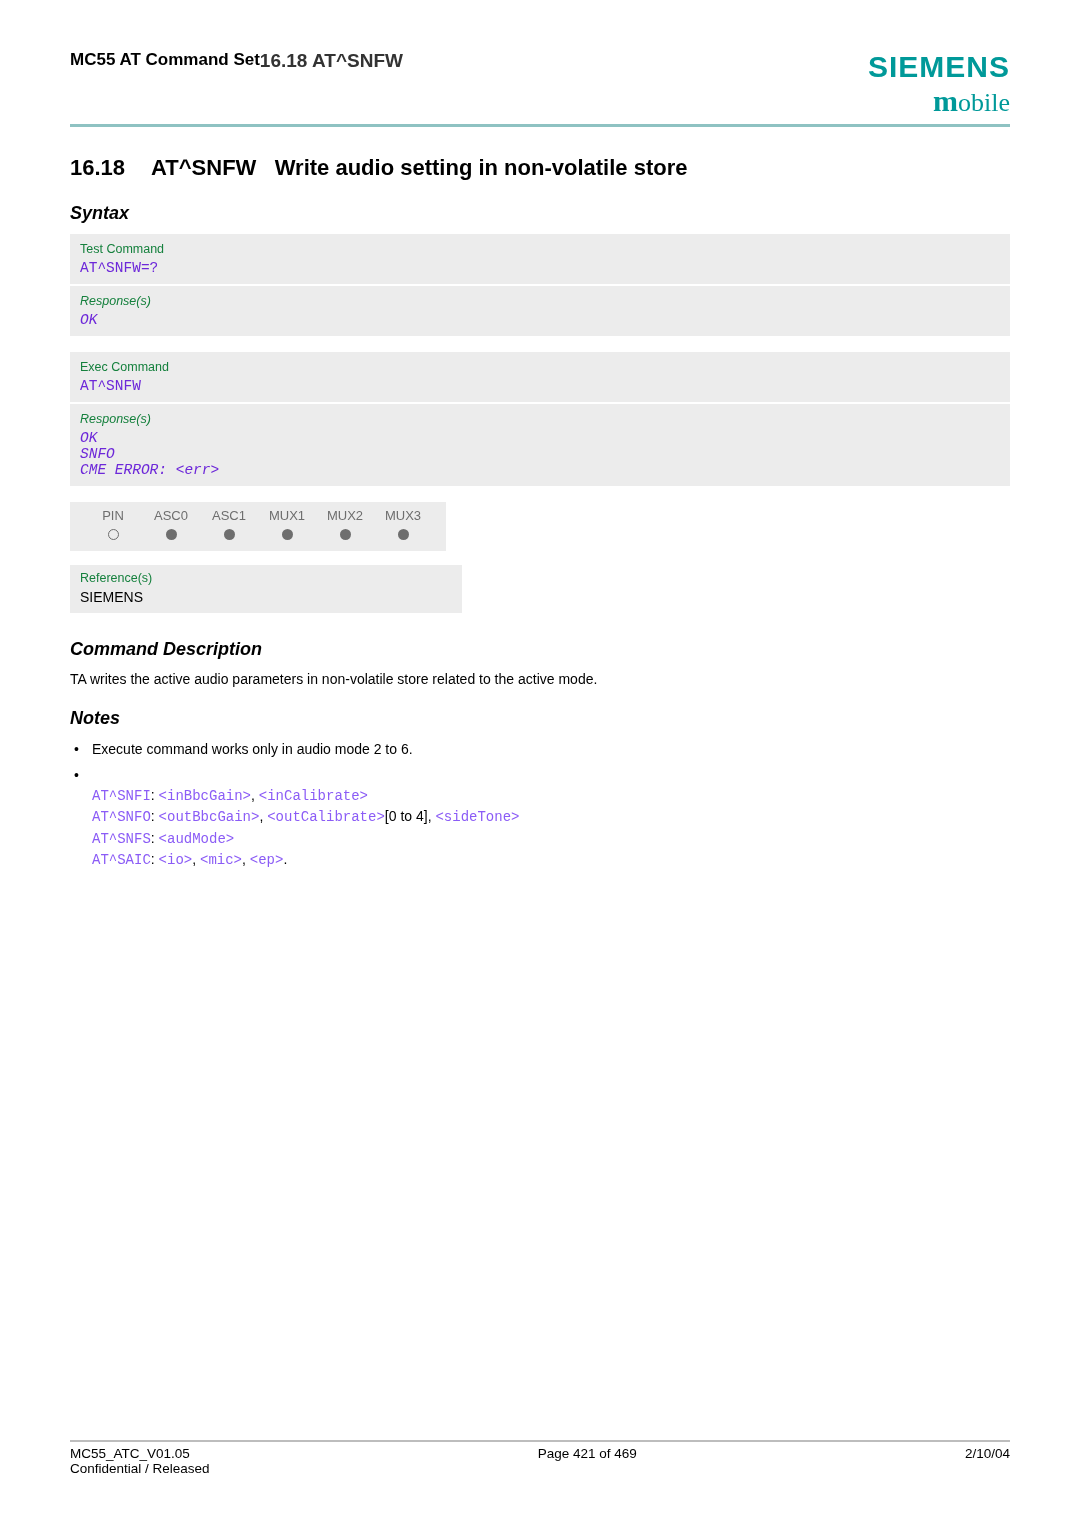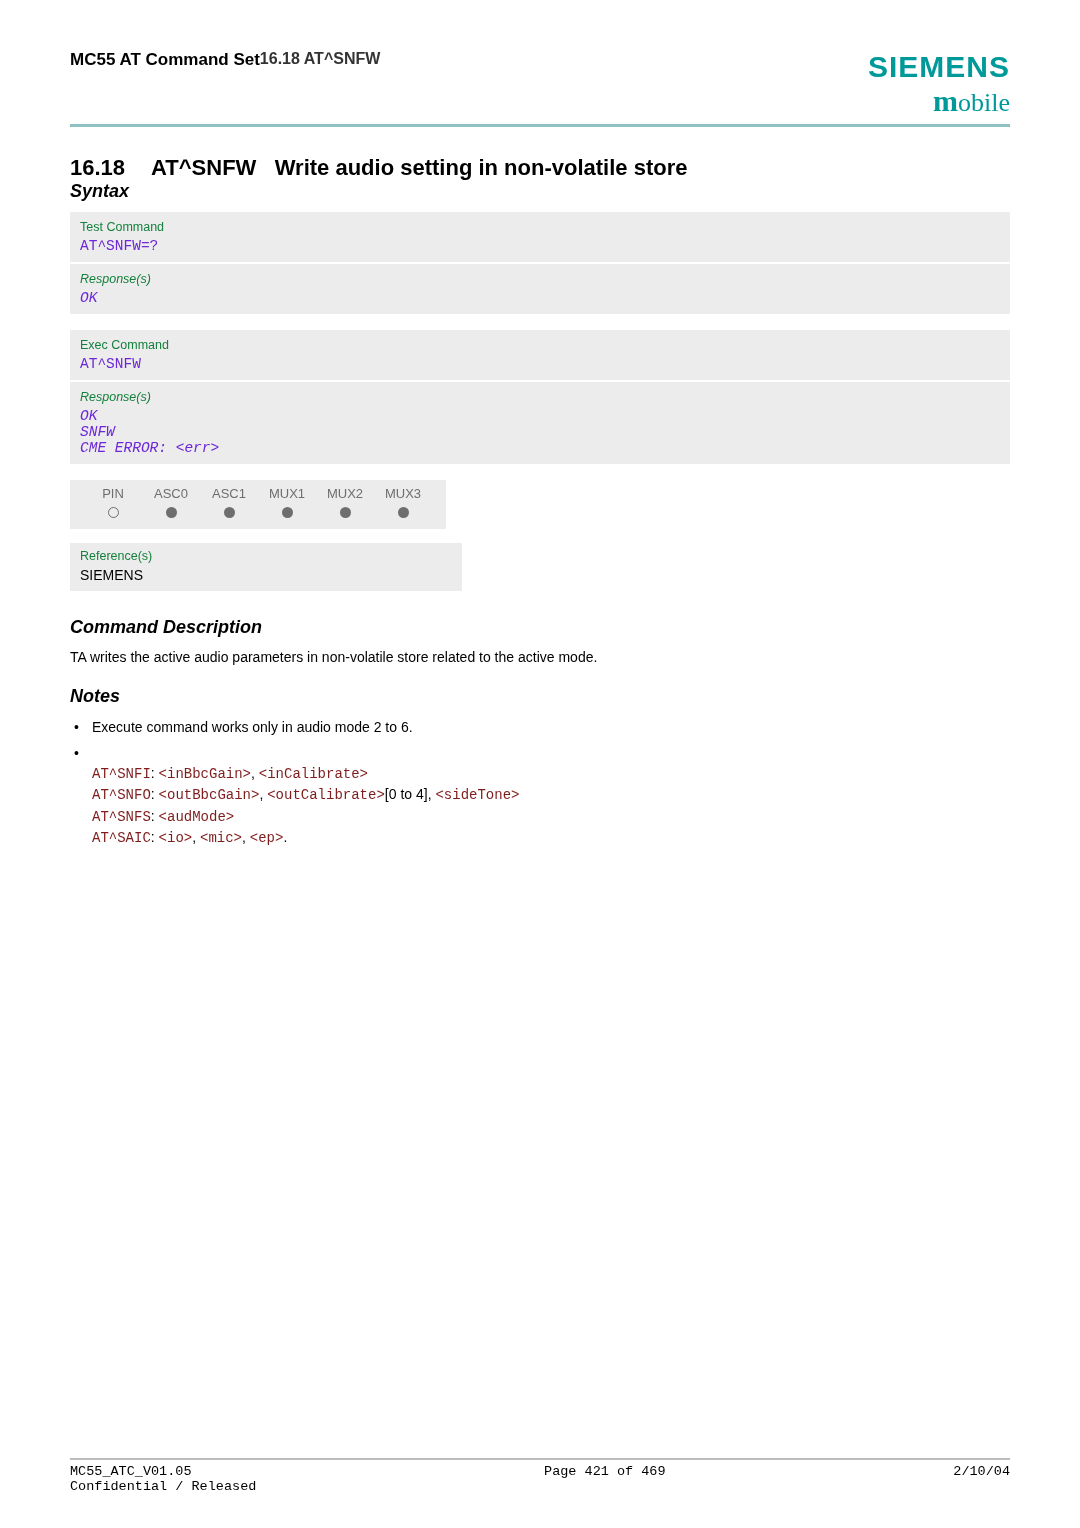--- a/index.html
+++ b/index.html
@@ -16,21 +16,21 @@
   .header-row {
     display: flex;
     justify-content: space-between;
     align-items: flex-start;
   }
   .header-left {
     display: flex;
     font-weight: bold;
   }
   .header-title { font-size: 17px; font-weight: bold; }
-  .header-sub { font-size: 16px; font-weight: bold; color:#333;}
+  .header-sub { font-size: 19px; font-weight: bold; color:#333;}
   .logo-wrap { text-align: right; }
   .siemens-logo {
     font-family: Arial, sans-serif;
     font-weight: 900;
     font-size: 30px;
     color: #009999;
     letter-spacing: 1px;
   }
   .mobile-logo {
     font-family: Georgia, serif;
@@ -40,20 +40,21 @@
   .mobile-logo .m-letter { font-weight: bold; font-size:30px;}
   .hr-teal {
     border: none;
     border-top: 3px solid #8ec2c2;
     margin-top: 6px;
     margin-bottom: 28px;
   }
   h1.section-title {
     font-size: 22px;
     font-weight: bold;
+    margin-bottom: 22px;
   }
   h1.section-title .sec-num { display:inline-block; margin-right:26px;}
   .subhead {
     font-style: italic;
     font-weight: bold;
     font-size: 18px;
     margin-bottom: 10px;
   }
   .box {
     background: #ececec;
@@ -109,24 +110,24 @@
     padding-left:22px;
     margin-bottom:6px;
     line-height:1.45;
   }
   ul.notes-list > li::before {
     content:"•";
     position:absolute;
     left:4px;
     top:0;
   }
-  .mono-link { font-family:"Courier New", monospace; color:#7f1d1d; font-size:14px;}
+  .mono-link { font-family:"Courier New", monospace; color:#8b5cf6; font-size:14px;}
   .footer {
     position:absolute;
-    left:70px; right:70px; bottom:34px;font-family:Liberation Mono, monospace;
+    left:70px; right:70px; bottom:52px;
   }
   .footer-hr { border:none; border-top:2px solid #bdbdbd; margin-bottom:4px;}
   .footer-row { display:flex; justify-content:space-between; font-size:13.5px; color:#000;}
   .footer-left { text-align:left;}
   .footer-center { text-align:center;}
   .footer-right { text-align:right;}
 </style>
 </head>
 <body>
 
@@ -161,21 +162,21 @@
 
 <div class="gap"></div>
 
 <div class="box">
   <div class="box-label">Exec Command</div>
   <div class="mono">AT^SNFW</div>
 </div>
 <div class="box">
   <div class="box-label">Response(s)</div>
   <div class="mono">OK</div>
-  <div class="mono">SNFW</div>
+  <div class="mono">SNFO</div>
   <div class="mono">CME ERROR: &lt;err&gt;</div>
 </div>
 
 <div class="gap"></div>
 
 <div class="chan-table">
   <div class="chan-row">
     <div class="chan-cell">PIN</div>
     <div class="chan-cell">ASC0</div>
     <div class="chan-cell">ASC1</div>

